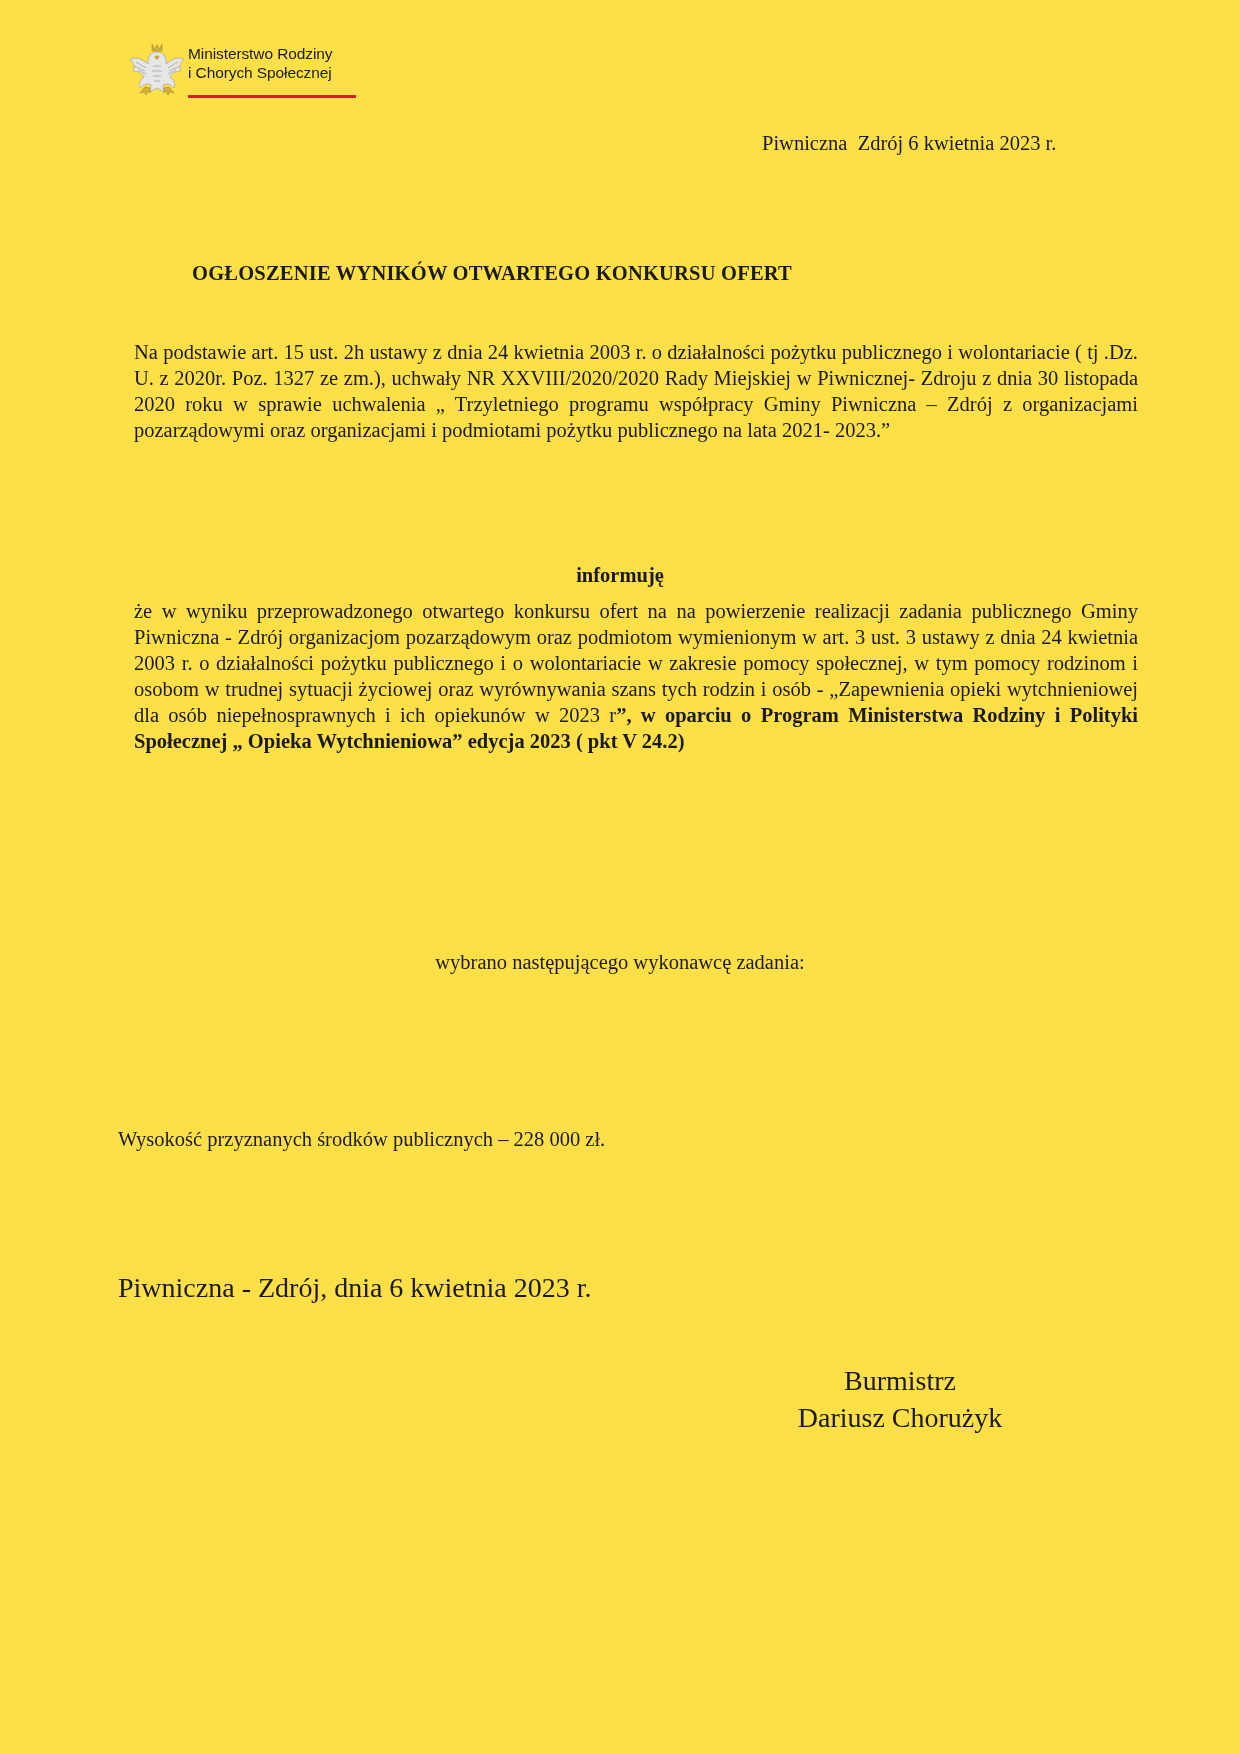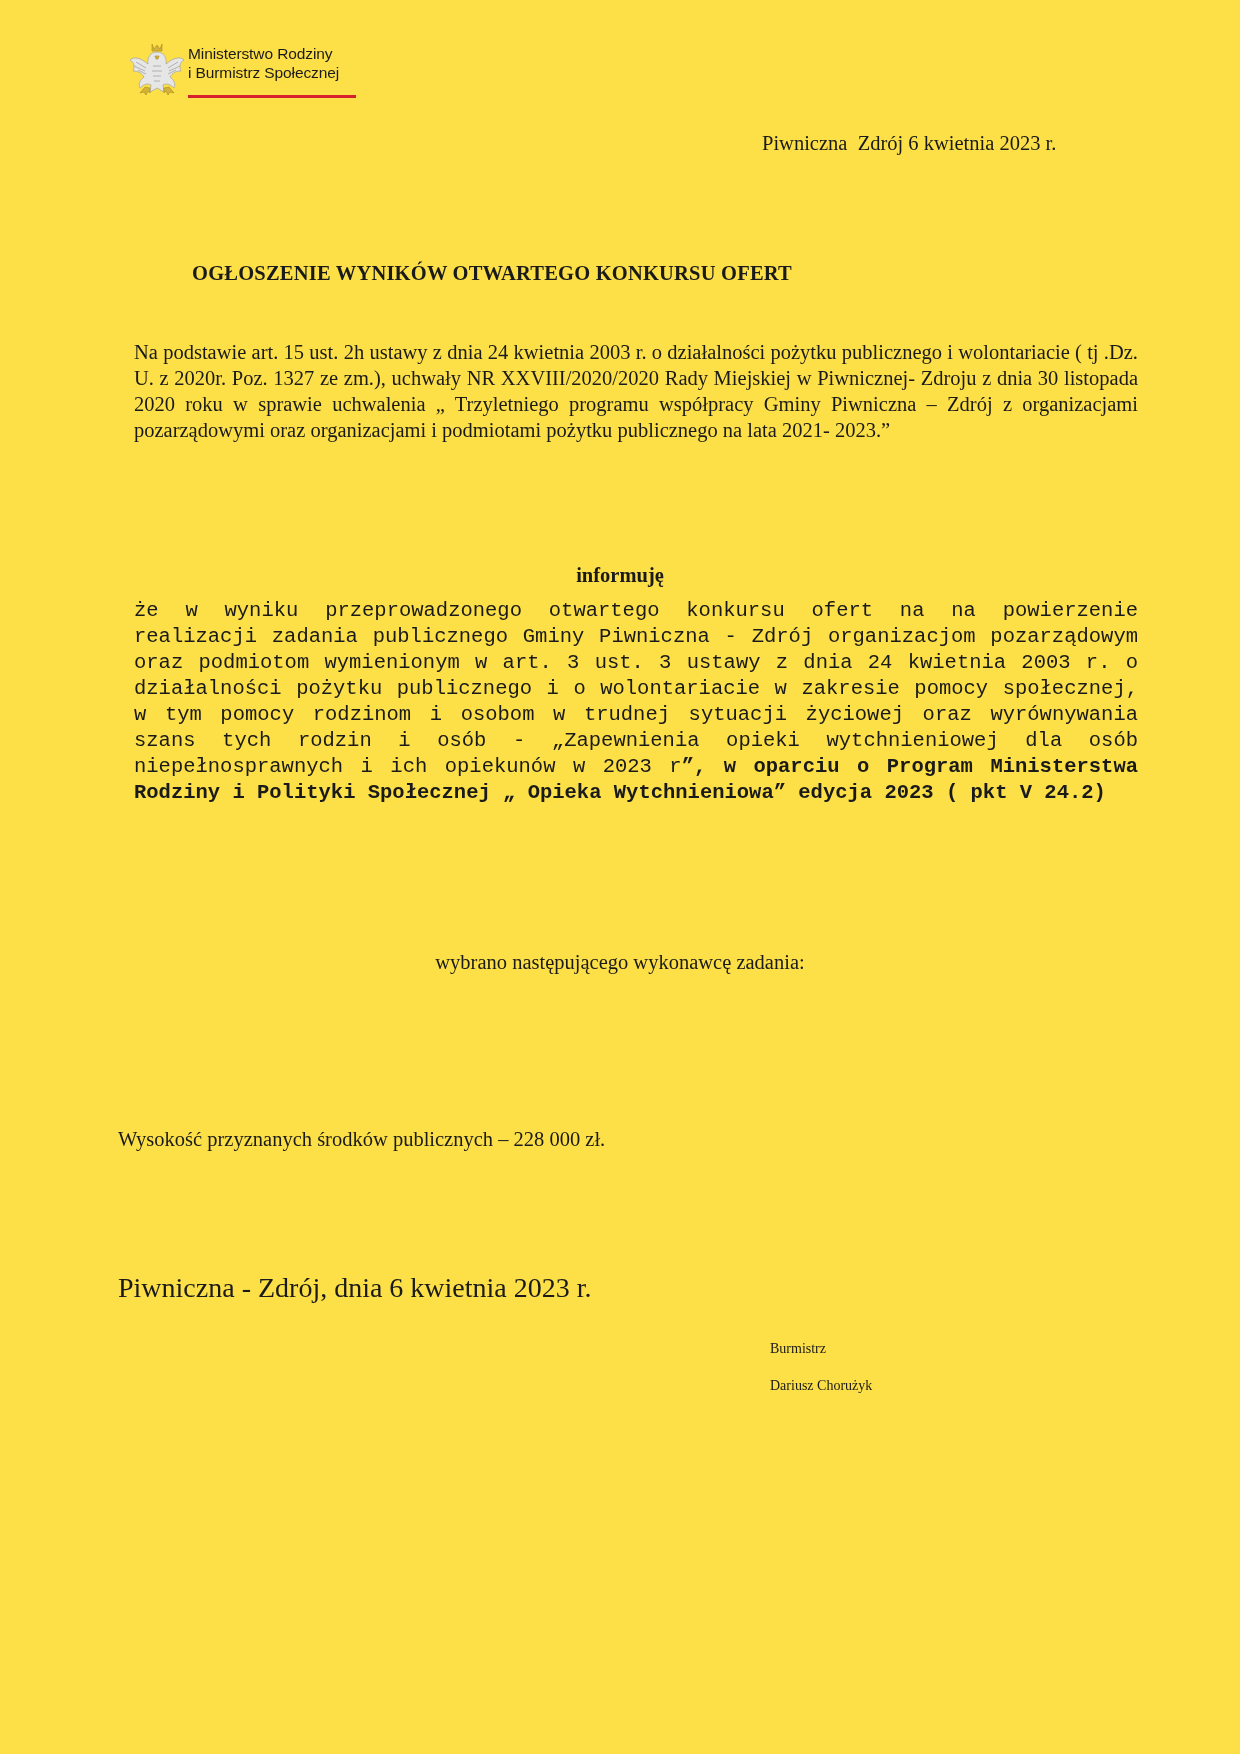--- a/index.html
+++ b/index.html
@@ -23,26 +23,26 @@
       position: absolute; left: 0; width: 984px; top: 262px; text-align: center;
       font-weight: bold; font-size: 20.5px; letter-spacing: 0.2px;
     }
     .para {
       position: absolute; left: 118px; width: 1004px;
       font-size: 20.5px; line-height: 26px; text-align: justify;
       text-align-last: left; white-space: normal; margin-left: 16px;
     }
     .p1 { top: 339px; }
     .informuje { position: absolute; left: 0; width: 1240px; top: 564px; text-align: center; font-weight: bold; font-size: 20.5px; }
-    .p2 { top: 598px; font-family: Liberation Mono, monospace; }
+    .p2 { top: 598px; }
     .bold { font-weight: bold; }
     .chosen { position: absolute; left: 0; width: 1240px; top: 951px; text-align: center; font-size: 20.5px; }
     .winner { position: absolute; left: 118px; top: 1034px; font-size: 20.5px; line-height: 42px; white-space: pre; }
     .date-bottom { position: absolute; left: 118px; top: 1272px; font-size: 28px; white-space: pre; }
-    .sign { position: absolute; left: 770px; width: 260px; top: 1330px; text-align: left; font-size: 14px; line-height: 37px; }
+    .sign { position: absolute; left: 770px; width: 260px; top: 1362px; text-align: center; font-size: 28px; line-height: 37px; }
   </style>
 </head>
 <body>
 
 <div class="page">
 
   <div class="logo">
     <svg class="eagle" viewBox="0 0 58 58">
       <g fill="#e6e6e6" stroke="#a8a8a8" stroke-width="0.8">
         <path d="M29 12 C22 12 19 18 20 24 C13 18 6 16 2 20 C6 22 7 27 5 31 C10 31 14 33 16 37 C12 40 10 44 12 48 C16 44 20 43 23 45 L22 52 L29 48 L36 52 L35 45 C38 43 42 44 46 48 C48 44 46 40 42 37 C44 33 48 31 53 31 C51 27 52 22 56 20 C52 16 45 18 38 24 C39 18 36 12 29 12 Z"></path>
@@ -54,21 +54,21 @@
         <path d="M27 16 L31 16 L30 19 L28 19 Z"></path>
       </g>
       <g stroke="#9a9a9a" stroke-width="0.7" fill="none">
         <path d="M8 22 L18 28 M6 26 L17 31 M10 30 L18 34"></path>
         <path d="M50 22 L40 28 M52 26 L41 31 M48 30 L40 34"></path>
         <path d="M25 26 L33 26 M24 31 L34 31 M25 36 L33 36 M26 41 L32 41"></path>
       </g>
     </svg>
     <div class="logo-text">
       <div>Ministerstwo Rodziny</div>
-      <div>i Burmistrz Społecznej</div>
+      <div>i Chorych Społecznej</div>
     </div>
     <div class="logo-bar"></div>
   </div>
 
   <div class="date-top">Piwniczna  Zdrój 6 kwietnia 2023 r.</div>
 
   <div class="title">OGŁOSZENIE WYNIKÓW OTWARTEGO KONKURSU OFERT</div>
 
   <div class="para p1">Na podstawie art. 15 ust. 2h ustawy z dnia 24 kwietnia 2003 r. o działalności pożytku publicznego i wolontariacie ( tj .Dz. U. z 2020r. Poz. 1327 ze zm.),  uchwały NR XXVIII/2020/2020  Rady Miejskiej w Piwnicznej- Zdroju z dnia 30 listopada 2020 roku w sprawie uchwalenia „ Trzyletniego programu współpracy Gminy Piwniczna – Zdrój  z organizacjami pozarządowymi oraz organizacjami i podmiotami  pożytku publicznego na lata 2021- 2023.”</div>
 

